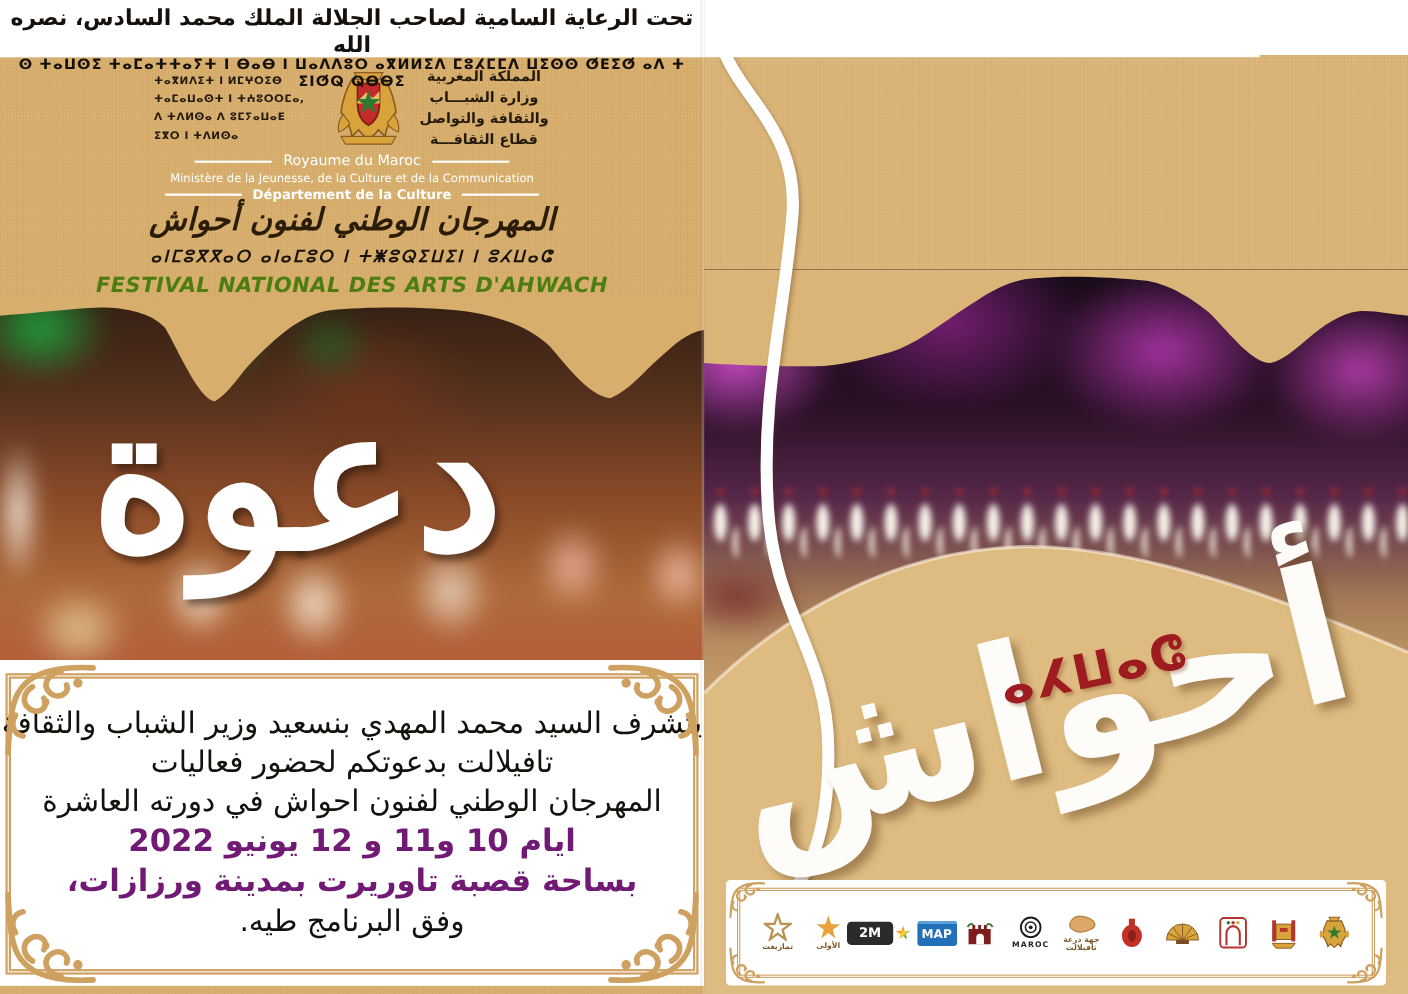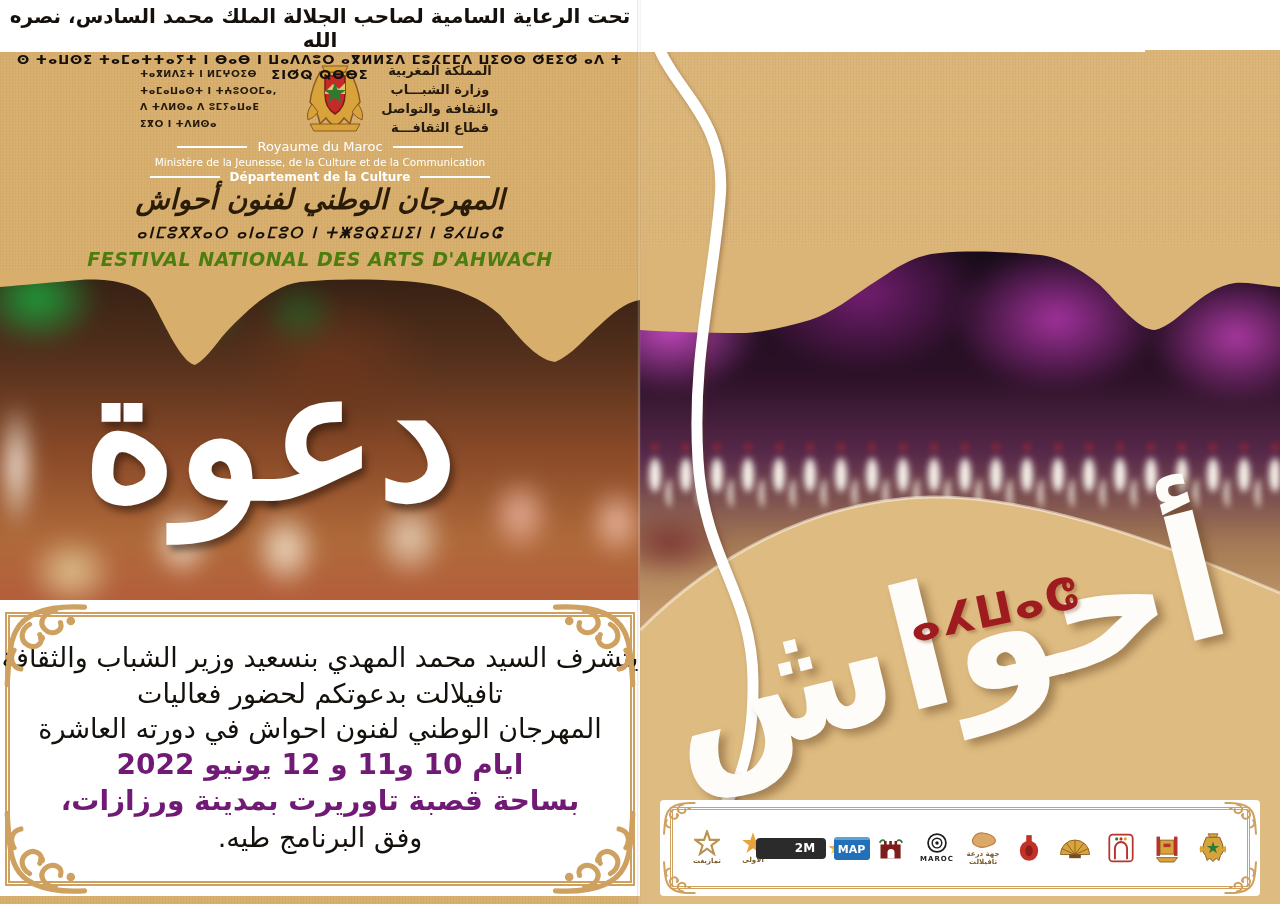--- a/index.html
+++ b/index.html
@@ -101,21 +101,21 @@
           letter-spacing:2px;color:#9e1b20;transform:rotate(-12deg);
           text-shadow:2px 3px 3px rgba(120,70,30,.35);}
   
   #sponsors{position:absolute;left:20px;top:800px;width:600px;height:96px;background:#fff;border-radius:4px;z-index:6;}
   #sponsors .frame{position:absolute;inset:7px 10px;border:3px double #cfa160;}
   #logos{position:absolute;inset:16px 24px;display:flex;align-items:center;justify-content:space-between;z-index:2;}
   .sp{display:flex;flex-direction:column;align-items:center;gap:2px;width:46px;}
   .sp .cap{font-size:7px;font-weight:700;color:#7a5a2a;line-height:1.1;text-align:center;direction:rtl;}
   .cap-dark{color:#222!important;letter-spacing:1px;direction:ltr!important;}
   .box2m{width:42px;height:21px;background:#2b2b2b;border-radius:4px;color:#fff;font-size:12px;font-weight:800;
-         display:flex;align-items:center;justify-content:center;padding-left:28px;}
+         display:flex;align-items:center;justify-content:center;}
   .row2m{display:flex;align-items:center;gap:2px;}
   .boxmap{width:36px;height:20px;background:#2170b8;border-radius:3px;color:#fff;font-size:11px;font-weight:800;
          display:flex;align-items:center;justify-content:center;border-top:3px solid #5ea0d8;margin-left:13px;}
 </style>
 </head>
 <body>
 
 <div id="spread">
 
   <svg width="0" height="0" style="position:absolute">

